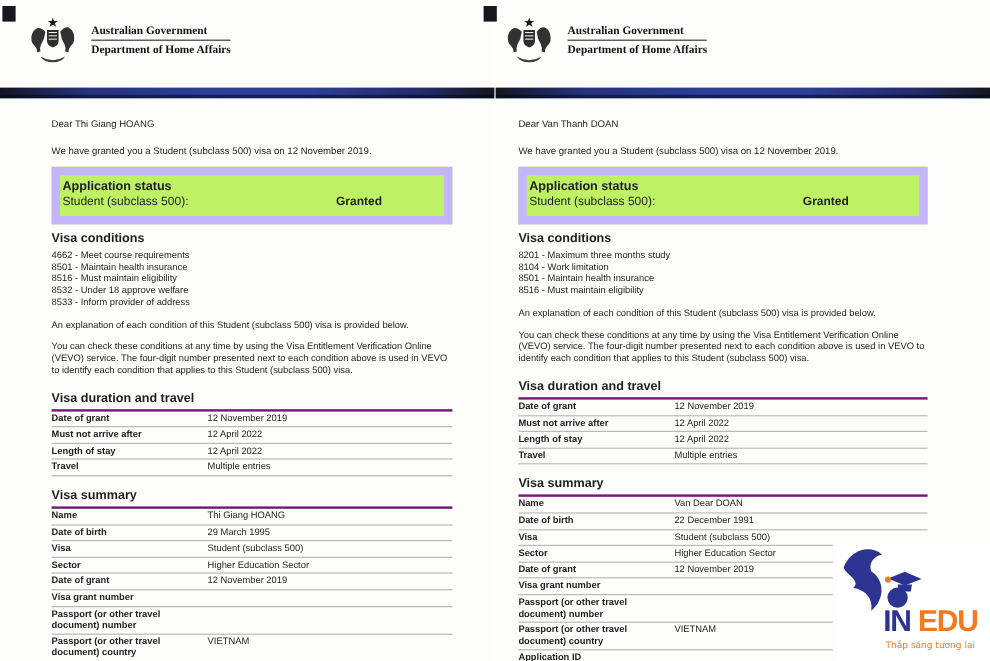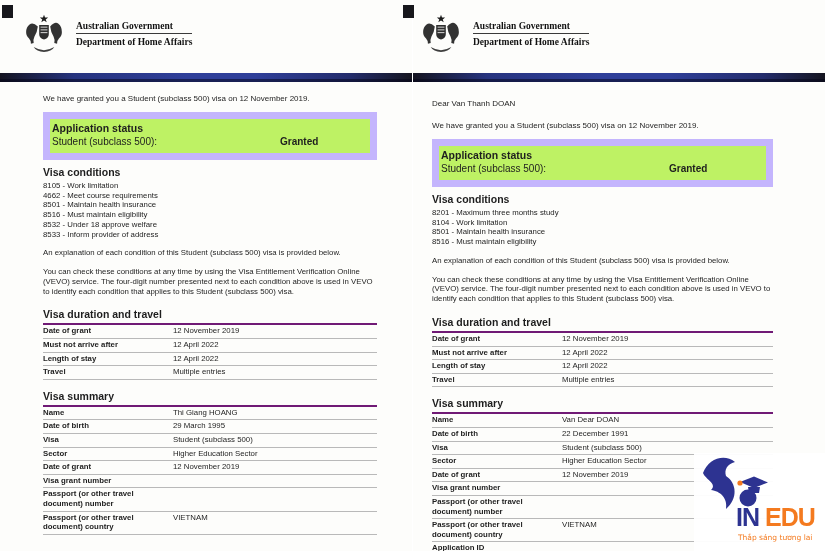--- a/index.html
+++ b/index.html
@@ -62,33 +62,33 @@
         </g>
       </svg>
       <div>
         <div class="gov-name">Australian Government</div>
         <div class="dept-name">Department of Home Affairs</div>
       </div>
     </div>
     <div class="bar"></div>
 
     <div class="page-body">
+      <div class="greeting">Dear Thi Giang HOANG</div>
       <div class="sentence">We have granted you a Student (subclass 500) visa on 12 November 2019.</div>
 
       <div class="status-box">
         <div class="status-title">Application status</div>
         <div class="status-line">
           <span>Student (subclass 500):</span>
           <span class="status-value">Granted</span>
         </div>
       </div>
 
       <div class="section-h h-cond">Visa conditions</div>
       <div class="cond-list">
-        <div class="cond-item">8105 - Work limitation</div>
         <div class="cond-item">4662 - Meet course requirements</div>
         <div class="cond-item">8501 - Maintain health insurance</div>
         <div class="cond-item">8516 - Must maintain eligibility</div>
         <div class="cond-item">8532 - Under 18 approve welfare</div>
         <div class="cond-item">8533 - Inform provider of address</div>
       </div>
 
       <div class="para">An explanation of each condition of this Student (subclass 500) visa is provided below.</div>
       <div class="para">You can check these conditions at any time by using the Visa Entitlement Verification Online (VEVO) service. The four-digit number presented next to each condition above is used in VEVO to identify each condition that applies to this Student (subclass 500) visa.</div>
 

